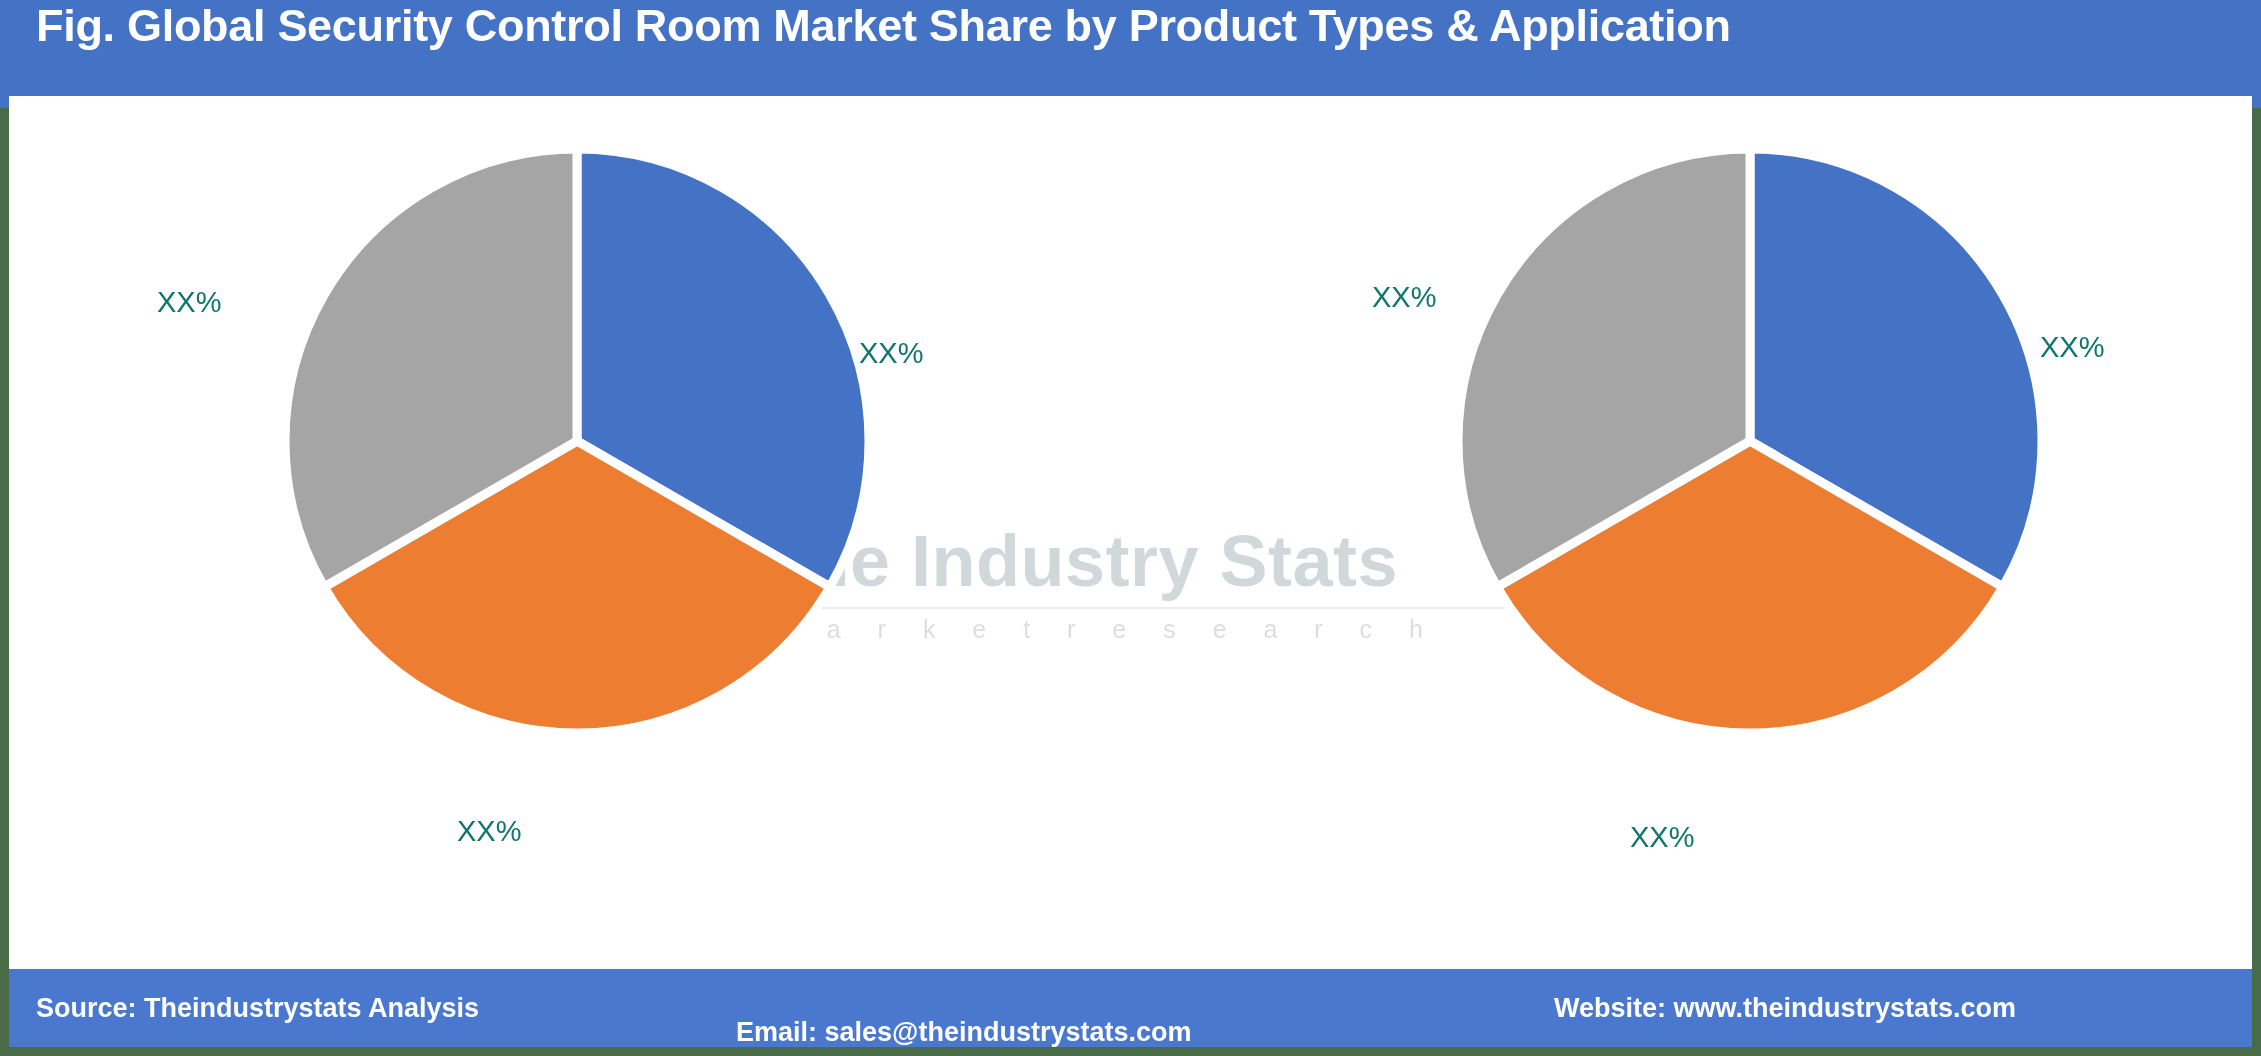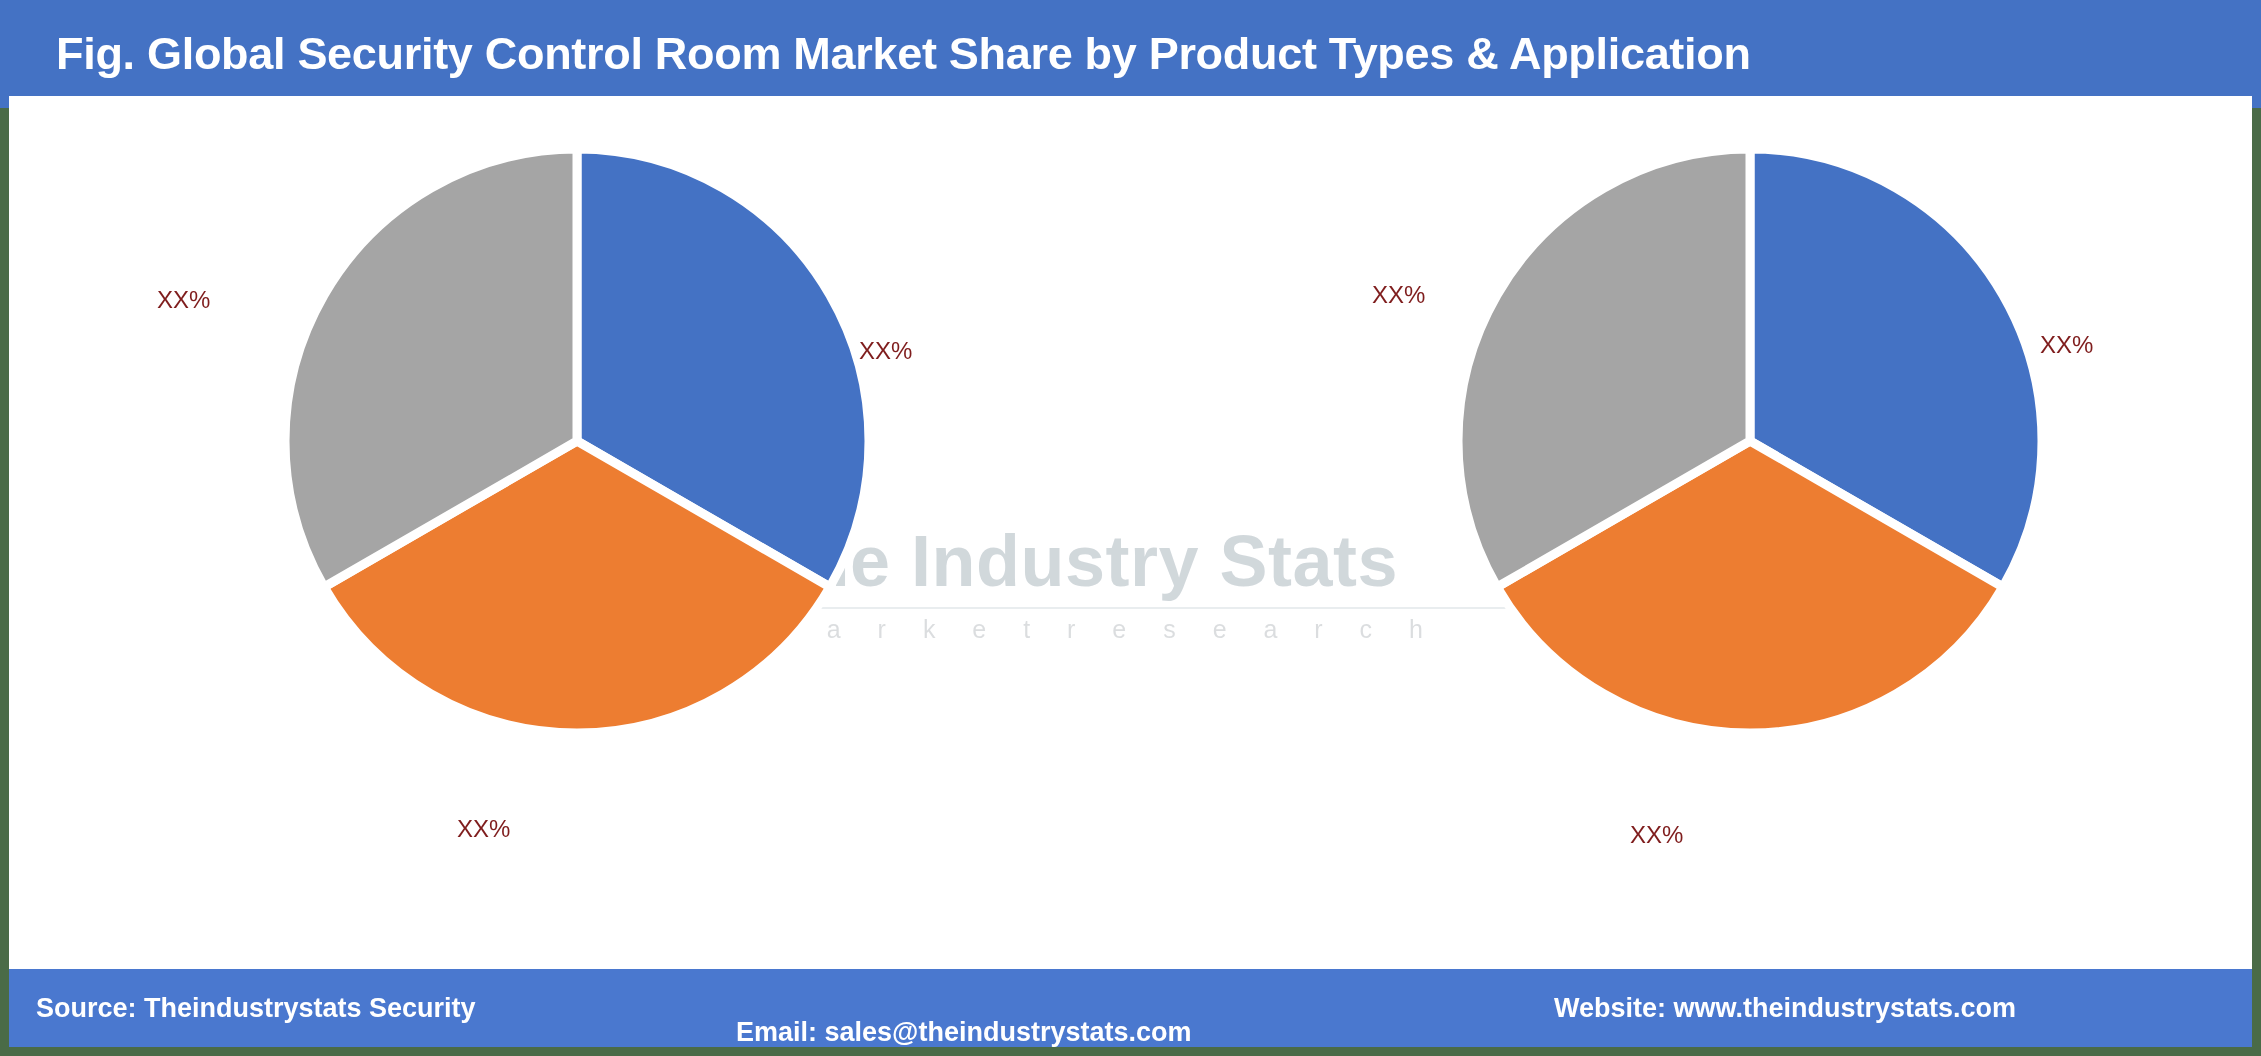--- a/index.html
+++ b/index.html
@@ -20,22 +20,20 @@
   }
 
   
   #header-bar {
     position: absolute;
     left: 0; top: 0;
     width: 2261px;
     height: 108px;
     background: #4472c4;
     display: flex;
-    align-items: center;
-    padding-left: 20px;
   }
   #header-title {
     color: #ffffff;
     font-size: 45px;
     font-weight: bold;
     letter-spacing: -0.3px;
     padding-left: 36px;
     white-space: nowrap;
   }
 
@@ -91,22 +89,22 @@
     margin-left: 8px;
     white-space: nowrap;
   }
 
   
   .pie-wrap { position: absolute; }
   .pie-svg  { display: block; }
 
   .slice-label {
     position: absolute;
-    font-size: 24px;
-    color: #7f1d1d;
+    font-size: 29px;
+    color: #0f766e;
     white-space: nowrap;
   }
 
   
   #footer-bar {
     position: absolute;
     left: 9px;
     bottom: 9px;
     width: 2243px;
     height: 78px;
@@ -190,18 +188,18 @@
         <path d="M 310 310 L 57.12 456 A 292 292 0 0 1 310 18 Z" fill="#A5A5A5" stroke="#ffffff" stroke-width="9"></path>
       </svg>
       <div class="slice-label" style="left:600px; top:200px;">XX%</div>
       <div class="slice-label" style="left:190px; top:690px;">XX%</div>
       <div class="slice-label" style="left:-68px; top:150px;">XX%</div>
     </div>
 
   </div>
 
   <div id="footer-bar">
-    <span id="footer-source">Source: Theindustrystats Security</span>
+    <span id="footer-source">Source: Theindustrystats Analysis</span>
     <span id="footer-email">Email: sales@theindustrystats.com</span>
     <span id="footer-website">Website: www.theindustrystats.com</span>
   </div>
 
 </div>
 
 </body></html>

